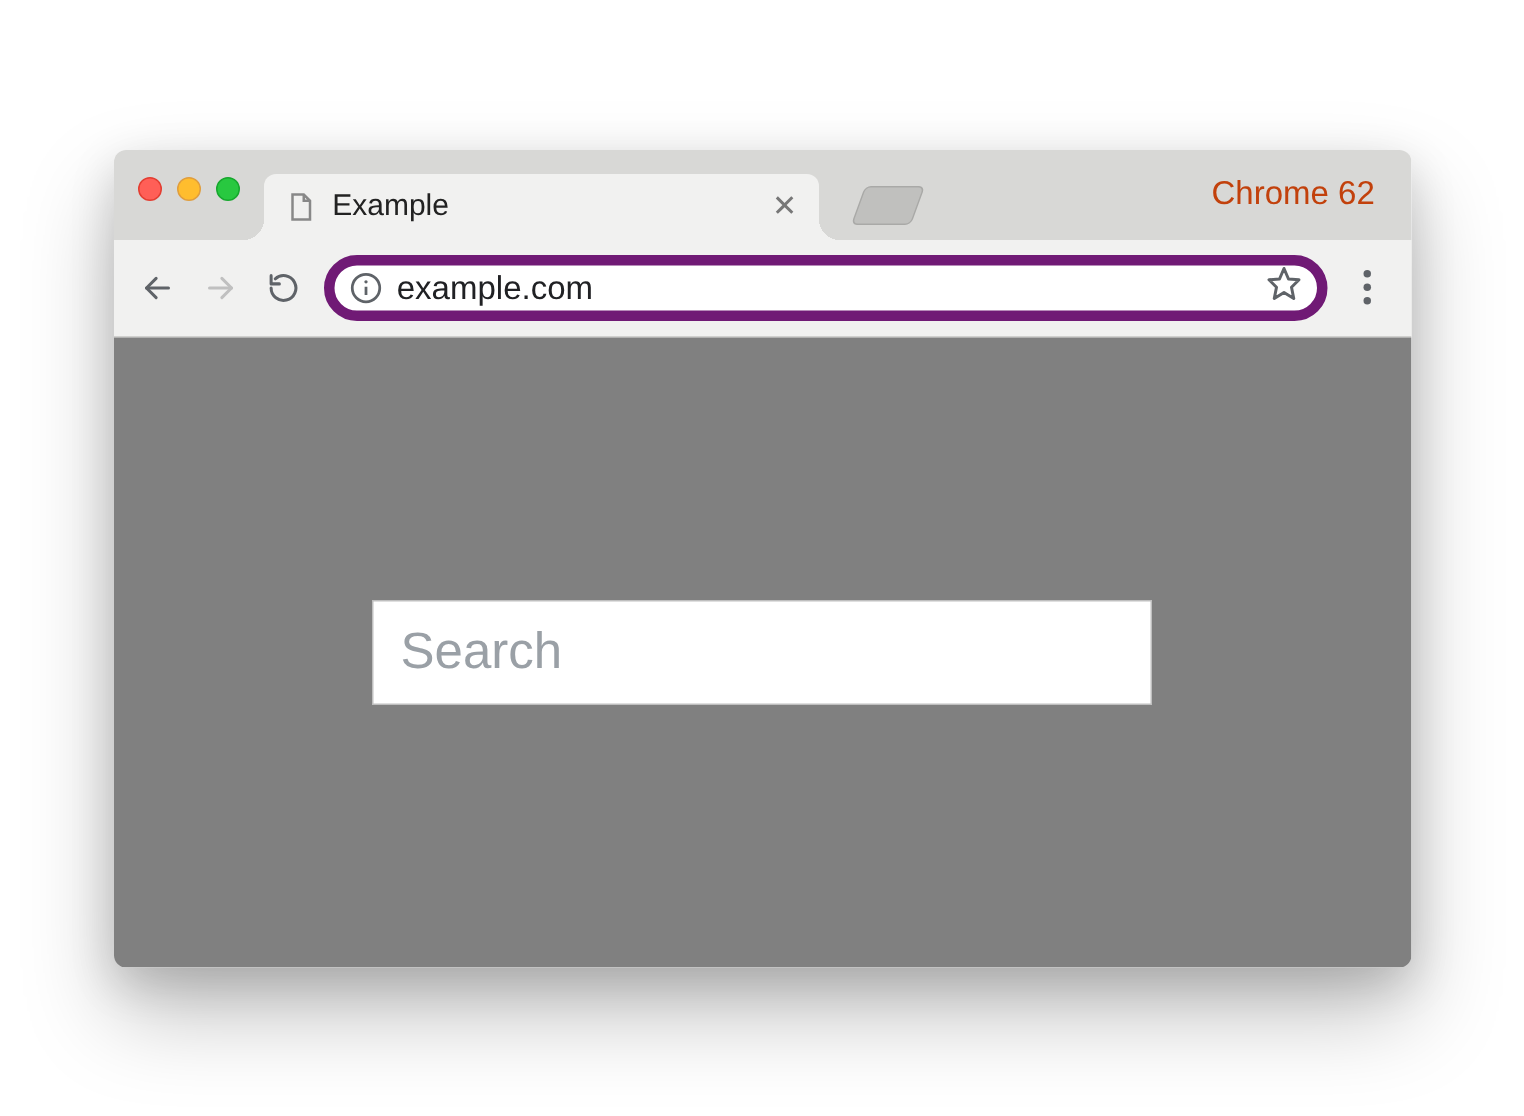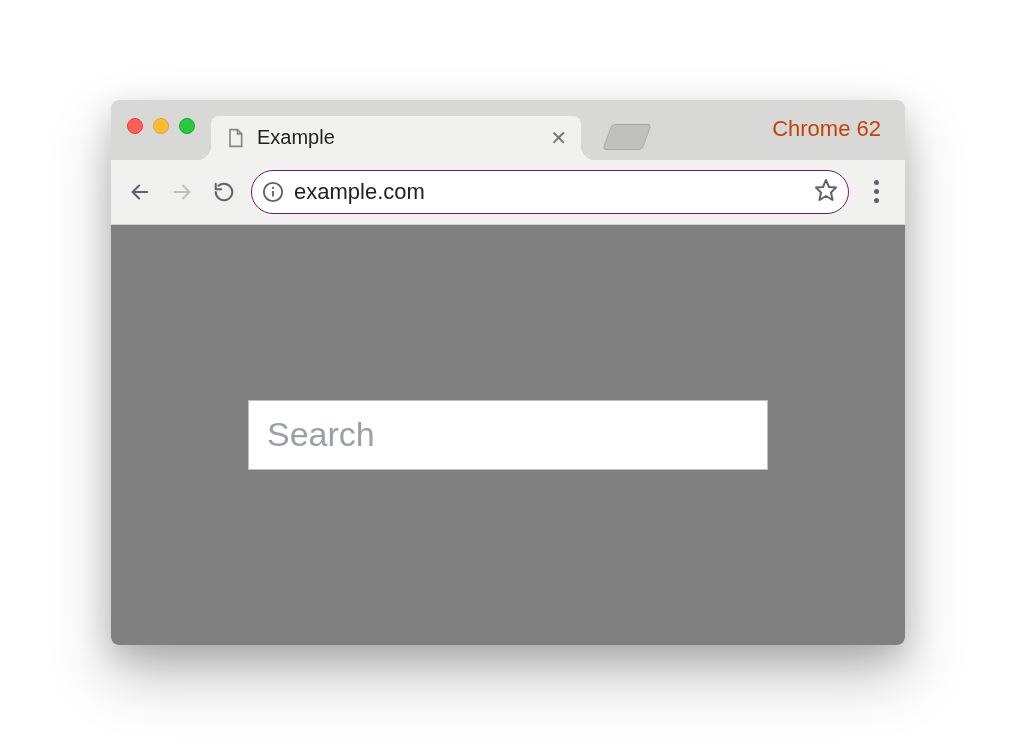--- a/index.html
+++ b/index.html
@@ -6,21 +6,21 @@
   body {
     width: 1016px;
     height: 744px;
     background: #ffffff;
     font-family: -apple-system, BlinkMacSystemFont, "Segoe UI", Helvetica, Arial, sans-serif;
     display: flex;
     align-items: center;
     justify-content: center;
   }
   .window {
-    width: 794px;
+    width: 865px;
     height: 545px;
     border-radius: 8px;
     overflow: hidden;
     box-shadow: 0 30px 60px rgba(0,0,0,0.25), 0 10px 30px rgba(0,0,0,0.15);
     display: flex;
     flex-direction: column;
     background: #ffffff;
   }
   .titlebar {
     height: 60px;
@@ -123,21 +123,21 @@
     color: #5f6368;
     cursor: pointer;
   }
   .nav-btn.disabled { color: #c0c0c0; cursor: default; }
   .nav-btn svg { width: 22px; height: 22px; }
 
   .address-bar {
     flex: 1;
     height: 44px;
     background: #ffffff;
-    border: 1px solid #701a75;
+    border: 7px solid #701a75;
     border-radius: 22px;
     display: flex;
     align-items: center;
     padding: 0 10px;
     gap: 10px;
   }
   .info-icon {
     width: 22px; height: 22px;
     display:flex; align-items:center; justify-content:center;
     color: #5f6368;

